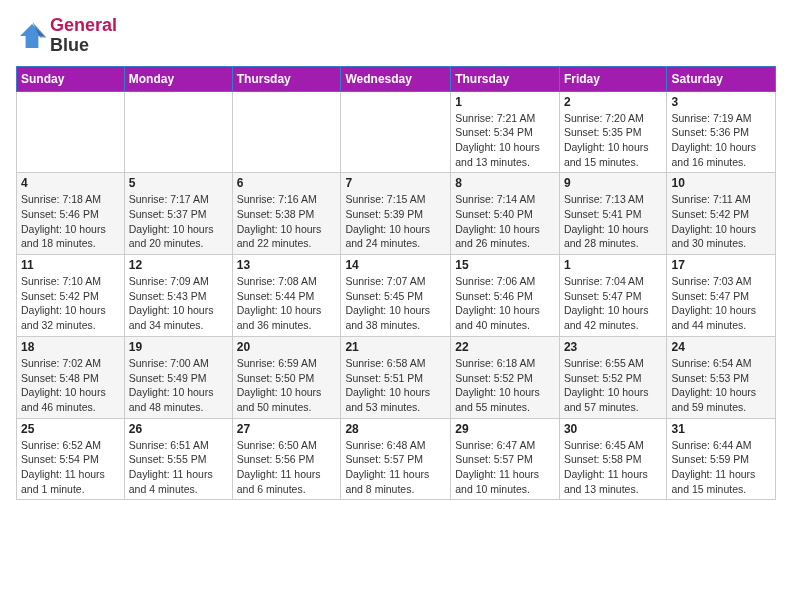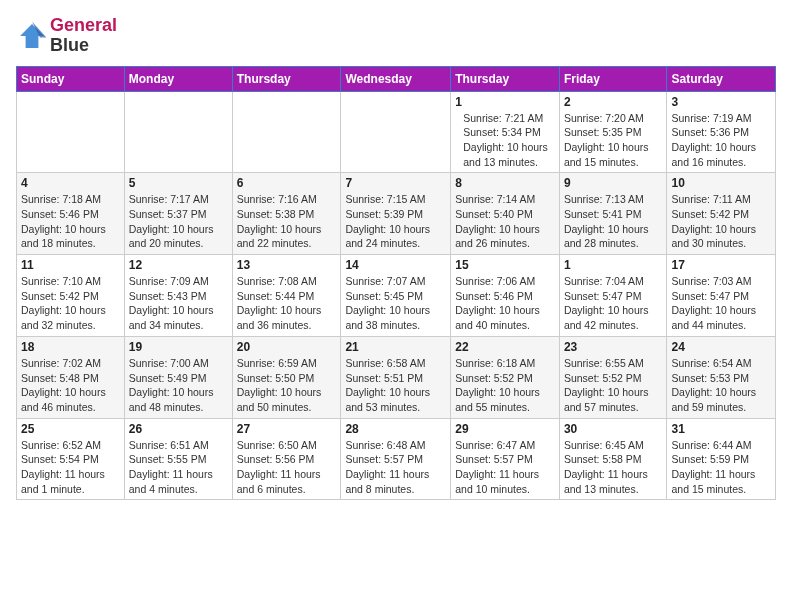--- a/index.html
+++ b/index.html
@@ -121,21 +121,21 @@
       </tr>
   </thead>
   <tbody id="calendar-body">
       <tr>
         <td class="empty-cell"></td>
         <td class="empty-cell"></td>
         <td class="empty-cell"></td>
         <td class="empty-cell"></td>
         <td>
           <div class="day-num">1</div>
-          <div class="day-info" style="white-space: pre-line; margin-left: 8px;">Sunrise: 7:21 AM
+          <div class="day-info" style="white-space: pre-line;">Sunrise: 7:21 AM
 Sunset: 5:34 PM
 Daylight: 10 hours
 and 13 minutes.</div>
         </td>
         <td>
           <div class="day-num">2</div>
           <div class="day-info" style="white-space: pre-line;">Sunrise: 7:20 AM
 Sunset: 5:35 PM
 Daylight: 10 hours
 and 15 minutes.</div>

